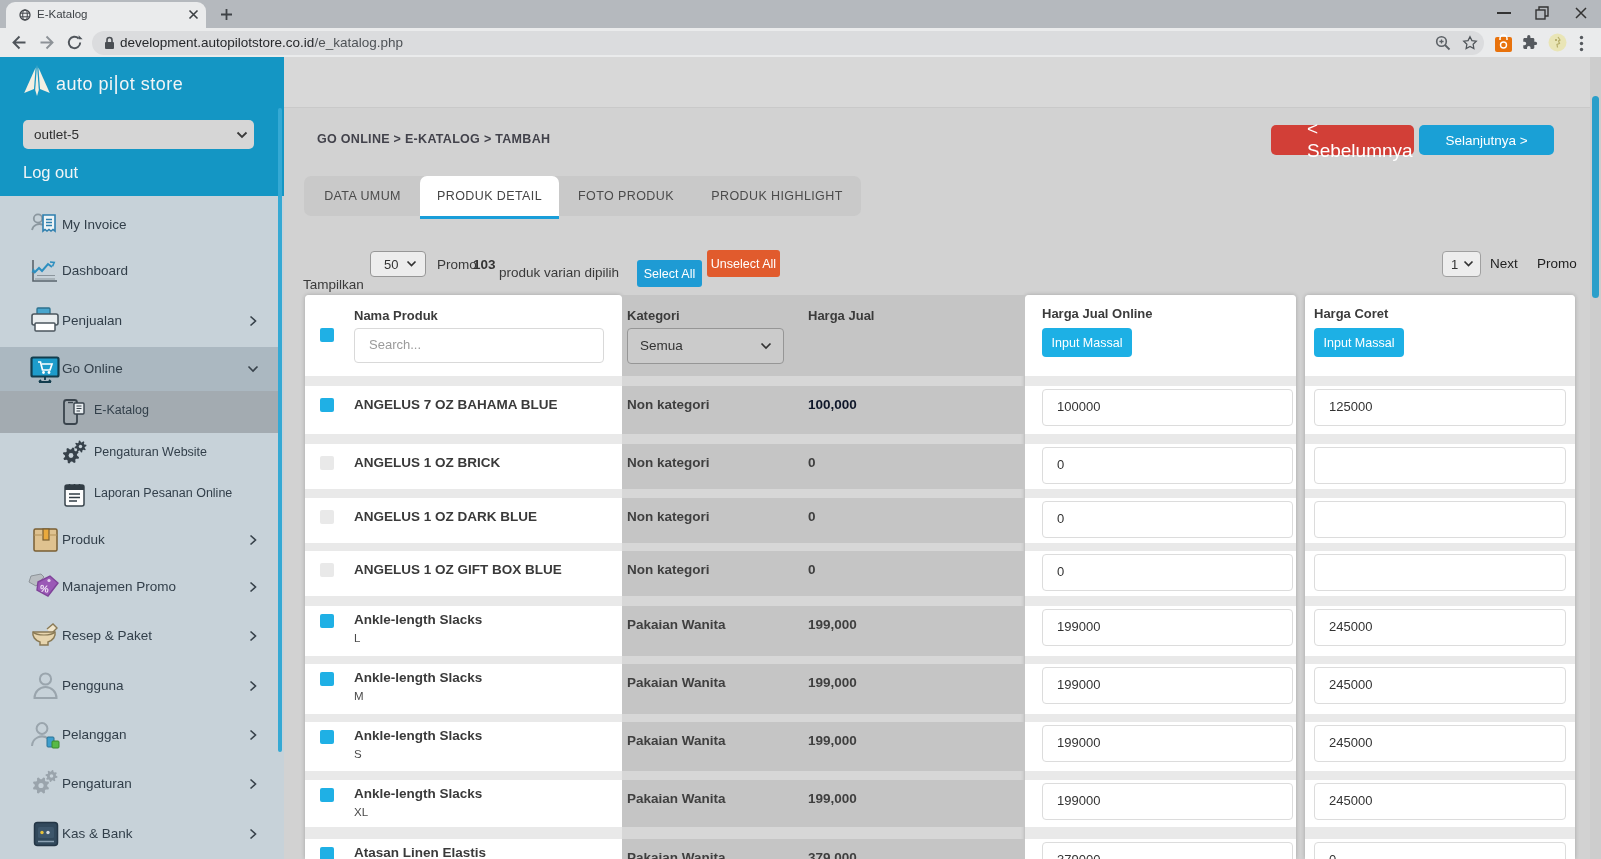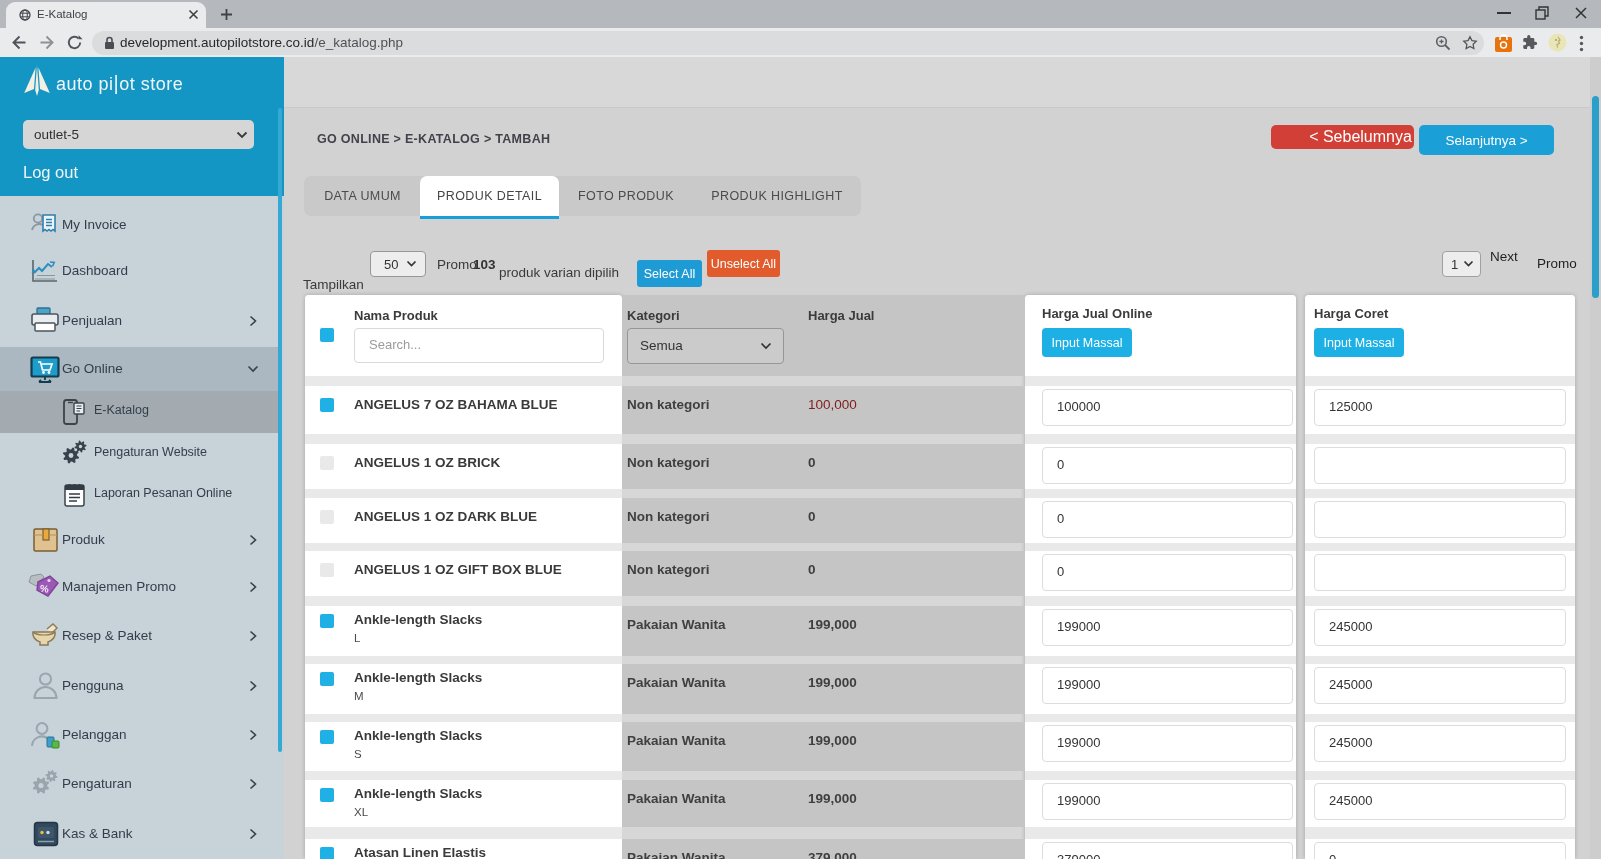--- a/index.html
+++ b/index.html
@@ -213,21 +213,21 @@
 <rect x="5" y="6" width="16" height="11" rx="1.5" fill="#3d566b"></rect>
 <circle cx="9" cy="11.5" r="1.7" fill="#e8c23a"></circle>
 <circle cx="15" cy="11.5" r="1.7" fill="#d6dade"></circle>
 <path d="M5 20.5 h16" stroke="#8ba0b2" stroke-width="1.5"></path>
 </svg>
 <div class="tx" style="left:62px;top:826px;font-size:13.5px;color:#323f4a;font-weight:400;">Kas &amp; Bank</div>
 <svg class="ab" style="left:249px;top:828px;" width="8" height="12" viewBox="0 0 8 12">
     <path d="M1.5 1.5 L6.5 6 L1.5 10.5" fill="none" stroke="#38424b" stroke-width="1.6"></path>
   </svg>
 <div class="tx" style="left:317px;top:132px;font-size:12.5px;color:#42424b;font-weight:700;letter-spacing:.3px;">GO ONLINE &gt; E-KATALOG &gt; TAMBAH</div>
-<div class="ab" style="left:1271px;top:125px;width:143px;height:24px;display:flex;align-items:center;justify-content:center;font-size:16px;color:#fff;font-weight:400;background:#d23f37;border-radius:5px;padding-left:36px;">&lt; Sebelumnya</div>
+<div class="ab" style="left:1271px;top:125px;width:143px;height:30px;display:flex;align-items:center;justify-content:center;font-size:19px;color:#fff;font-weight:400;background:#d23f37;border-radius:5px;padding-left:36px;">&lt; Sebelumnya</div>
 <div class="ab" style="left:1419px;top:125px;width:135px;height:30px;display:flex;align-items:center;justify-content:center;font-size:13.5px;color:#fff;font-weight:400;background:#1aa0d6;border-radius:5px;">Selanjutnya &gt;</div>
 <div class="ab" style="left:304px;top:176px;width:557px;height:40px;background:#c9c9c9;border-radius:7px;"></div>
 <div class="ab" style="left:304px;top:176px;width:117px;height:40px;display:flex;align-items:center;justify-content:center;font-size:12.5px;color:#4b4b4b;font-weight:400;letter-spacing:.4px;">DATA UMUM</div>
 <div class="ab" style="left:420px;top:176px;width:139px;height:43px;background:#fff;border-radius:7px 7px 0 0;border-bottom:3px solid #1a9ed9;"></div>
 <div class="ab" style="left:420px;top:176px;width:139px;height:40px;display:flex;align-items:center;justify-content:center;font-size:12.5px;color:#454545;font-weight:400;letter-spacing:.4px;">PRODUK DETAIL</div>
 <div class="ab" style="left:559px;top:176px;width:134px;height:40px;display:flex;align-items:center;justify-content:center;font-size:12.5px;color:#4b4b4b;font-weight:400;letter-spacing:.4px;">FOTO PRODUK</div>
 <div class="ab" style="left:693px;top:176px;width:168px;height:40px;display:flex;align-items:center;justify-content:center;font-size:12.5px;color:#4b4b4b;font-weight:400;letter-spacing:.4px;">PRODUK HIGHLIGHT</div>
 <div class="tx" style="left:303px;top:257px;font-size:13.5px;color:#3a3a3a;font-weight:400;margin-top:20px;">Tampilkan</div>
 <div class="ab" style="left:370px;top:251px;width:56px;height:26px;background:#ededed;border:1px solid #979797;border-radius:4px;"></div>
 <div class="tx" style="left:384px;top:257px;font-size:13px;color:#333;font-weight:400;">50</div>
@@ -237,21 +237,21 @@
 <div class="tx" style="left:437px;top:257px;font-size:13.5px;color:#3a3a3a;font-weight:400;">Promo</div>
 <div class="tx" style="left:473px;top:257px;font-size:13.5px;color:#333;font-weight:700;">103</div>
 <div class="tx" style="left:499px;top:265px;font-size:13.5px;color:#3a3a3a;font-weight:400;">produk varian dipilih</div>
 <div class="ab" style="left:637px;top:260px;width:65px;height:27px;display:flex;align-items:center;justify-content:center;font-size:12.5px;color:#fff;font-weight:400;background:#1e9bd4;border-radius:3px;">Select All</div>
 <div class="ab" style="left:707px;top:250px;width:73px;height:27px;display:flex;align-items:center;justify-content:center;font-size:12.5px;color:#fff;font-weight:400;background:#e15b2d;border-radius:3px;">Unselect All</div>
 <div class="ab" style="left:1442px;top:251px;width:39px;height:26px;background:#ededed;border:1px solid #a0a0a0;border-radius:4px;"></div>
 <div class="tx" style="left:1451px;top:257px;font-size:13px;color:#333;font-weight:400;">1</div>
 <svg class="ab" style="left:1463px;top:260px;" width="11" height="8" viewBox="0 0 11 8">
     <path d="M1.5 1.5 L5.5 5.5 L9.5 1.5" fill="none" stroke="#333" stroke-width="1.7"></path>
   </svg>
-<div class="tx" style="left:1490px;top:249px;font-size:13.5px;color:#1f1f1f;font-weight:400;">Next</div>
+<div class="tx" style="left:1490px;top:256px;font-size:13.5px;color:#1f1f1f;font-weight:400;">Next</div>
 <div class="tx" style="left:1537px;top:256px;font-size:13.5px;color:#1f1f1f;font-weight:400;">Promo</div>
 <div class="ab" style="left:305px;top:295px;width:317px;height:564px;background:#e9e9e9;box-shadow:0 0 4px rgba(0,0,0,.22);border-radius:4px 4px 0 0;"></div>
 <div class="ab" style="left:622px;top:295px;width:403px;height:564px;background:#d7d7d7;"></div>
 <div class="ab" style="left:1025px;top:295px;width:271px;height:564px;background:#e9e9e9;box-shadow:0 0 4px rgba(0,0,0,.22);border-radius:4px 4px 0 0;"></div>
 <div class="ab" style="left:1305px;top:295px;width:270px;height:564px;background:#e9e9e9;box-shadow:0 0 4px rgba(0,0,0,.22);border-radius:4px 4px 0 0;"></div>
 <div class="ab" style="left:305px;top:295px;width:317px;height:81px;background:#ffffff;border-radius:4px 4px 0 0;"></div>
 <div class="ab" style="left:622px;top:295px;width:403px;height:81px;background:#c5c5c5;"></div>
 <div class="ab" style="left:1025px;top:295px;width:271px;height:81px;background:#ffffff;border-radius:4px 4px 0 0;"></div>
 <div class="ab" style="left:1305px;top:295px;width:270px;height:81px;background:#ffffff;border-radius:4px 4px 0 0;"></div>
 <div class="ab" style="left:320px;top:328px;width:14px;height:14px;background:#1fb0e5;border-radius:2px;"></div>
@@ -269,21 +269,21 @@
 <div class="ab" style="left:1042px;top:328px;width:90px;height:29px;display:flex;align-items:center;justify-content:center;font-size:12.5px;color:#fff;font-weight:400;background:#1db0e5;border-radius:4px;">Input Massal</div>
 <div class="tx" style="left:1314px;top:306px;font-size:13px;color:#3b3b3b;font-weight:700;">Harga Coret</div>
 <div class="ab" style="left:1314px;top:328px;width:90px;height:29px;display:flex;align-items:center;justify-content:center;font-size:12.5px;color:#fff;font-weight:400;background:#1db0e5;border-radius:4px;">Input Massal</div>
 <div class="ab" style="left:305px;top:386px;width:317px;height:48px;background:#ffffff;"></div>
 <div class="ab" style="left:622px;top:386px;width:403px;height:48px;background:#c5c5c5;"></div>
 <div class="ab" style="left:1025px;top:386px;width:271px;height:48px;background:#ffffff;"></div>
 <div class="ab" style="left:1305px;top:386px;width:270px;height:48px;background:#ffffff;"></div>
 <div class="ab" style="left:320px;top:398px;width:14px;height:14px;background:#1fb0e5;border-radius:2px;"></div>
 <div class="tx" style="left:354px;top:397px;font-size:13.5px;color:#3a3a3a;font-weight:700;">ANGELUS 7 OZ BAHAMA BLUE</div>
 <div class="tx" style="left:627px;top:397px;font-size:13.5px;color:#3f3f3f;font-weight:700;">Non kategori</div>
-<div class="tx" style="left:808px;top:397px;font-size:13.5px;color:#7f1d1d;font-weight:400;text-align:center;">100,000</div>
+<div class="tx" style="left:808px;top:397px;font-size:13.5px;color:#0f172a;font-weight:700;text-align:center;">100,000</div>
 <div class="ab" style="left:1042px;top:389px;width:251px;height:37px;background:#fff;border:1px solid #dcdcdc;border-radius:4px;"></div>
 <div class="tx" style="left:1057px;top:399px;font-size:13px;color:#333;font-weight:400;">100000</div>
 <div class="ab" style="left:1314px;top:389px;width:252px;height:37px;background:#fff;border:1px solid #dcdcdc;border-radius:4px;"></div>
 <div class="tx" style="left:1329px;top:399px;font-size:13px;color:#333;font-weight:400;">125000</div>
 <div class="ab" style="left:305px;top:444px;width:317px;height:45px;background:#ffffff;"></div>
 <div class="ab" style="left:622px;top:444px;width:403px;height:45px;background:#c5c5c5;"></div>
 <div class="ab" style="left:1025px;top:444px;width:271px;height:45px;background:#ffffff;"></div>
 <div class="ab" style="left:1305px;top:444px;width:270px;height:45px;background:#ffffff;"></div>
 <div class="ab" style="left:320px;top:456px;width:14px;height:14px;background:#e9e9e9;border-radius:2px;"></div>
 <div class="tx" style="left:354px;top:455px;font-size:13.5px;color:#3a3a3a;font-weight:700;">ANGELUS 1 OZ BRICK</div>

